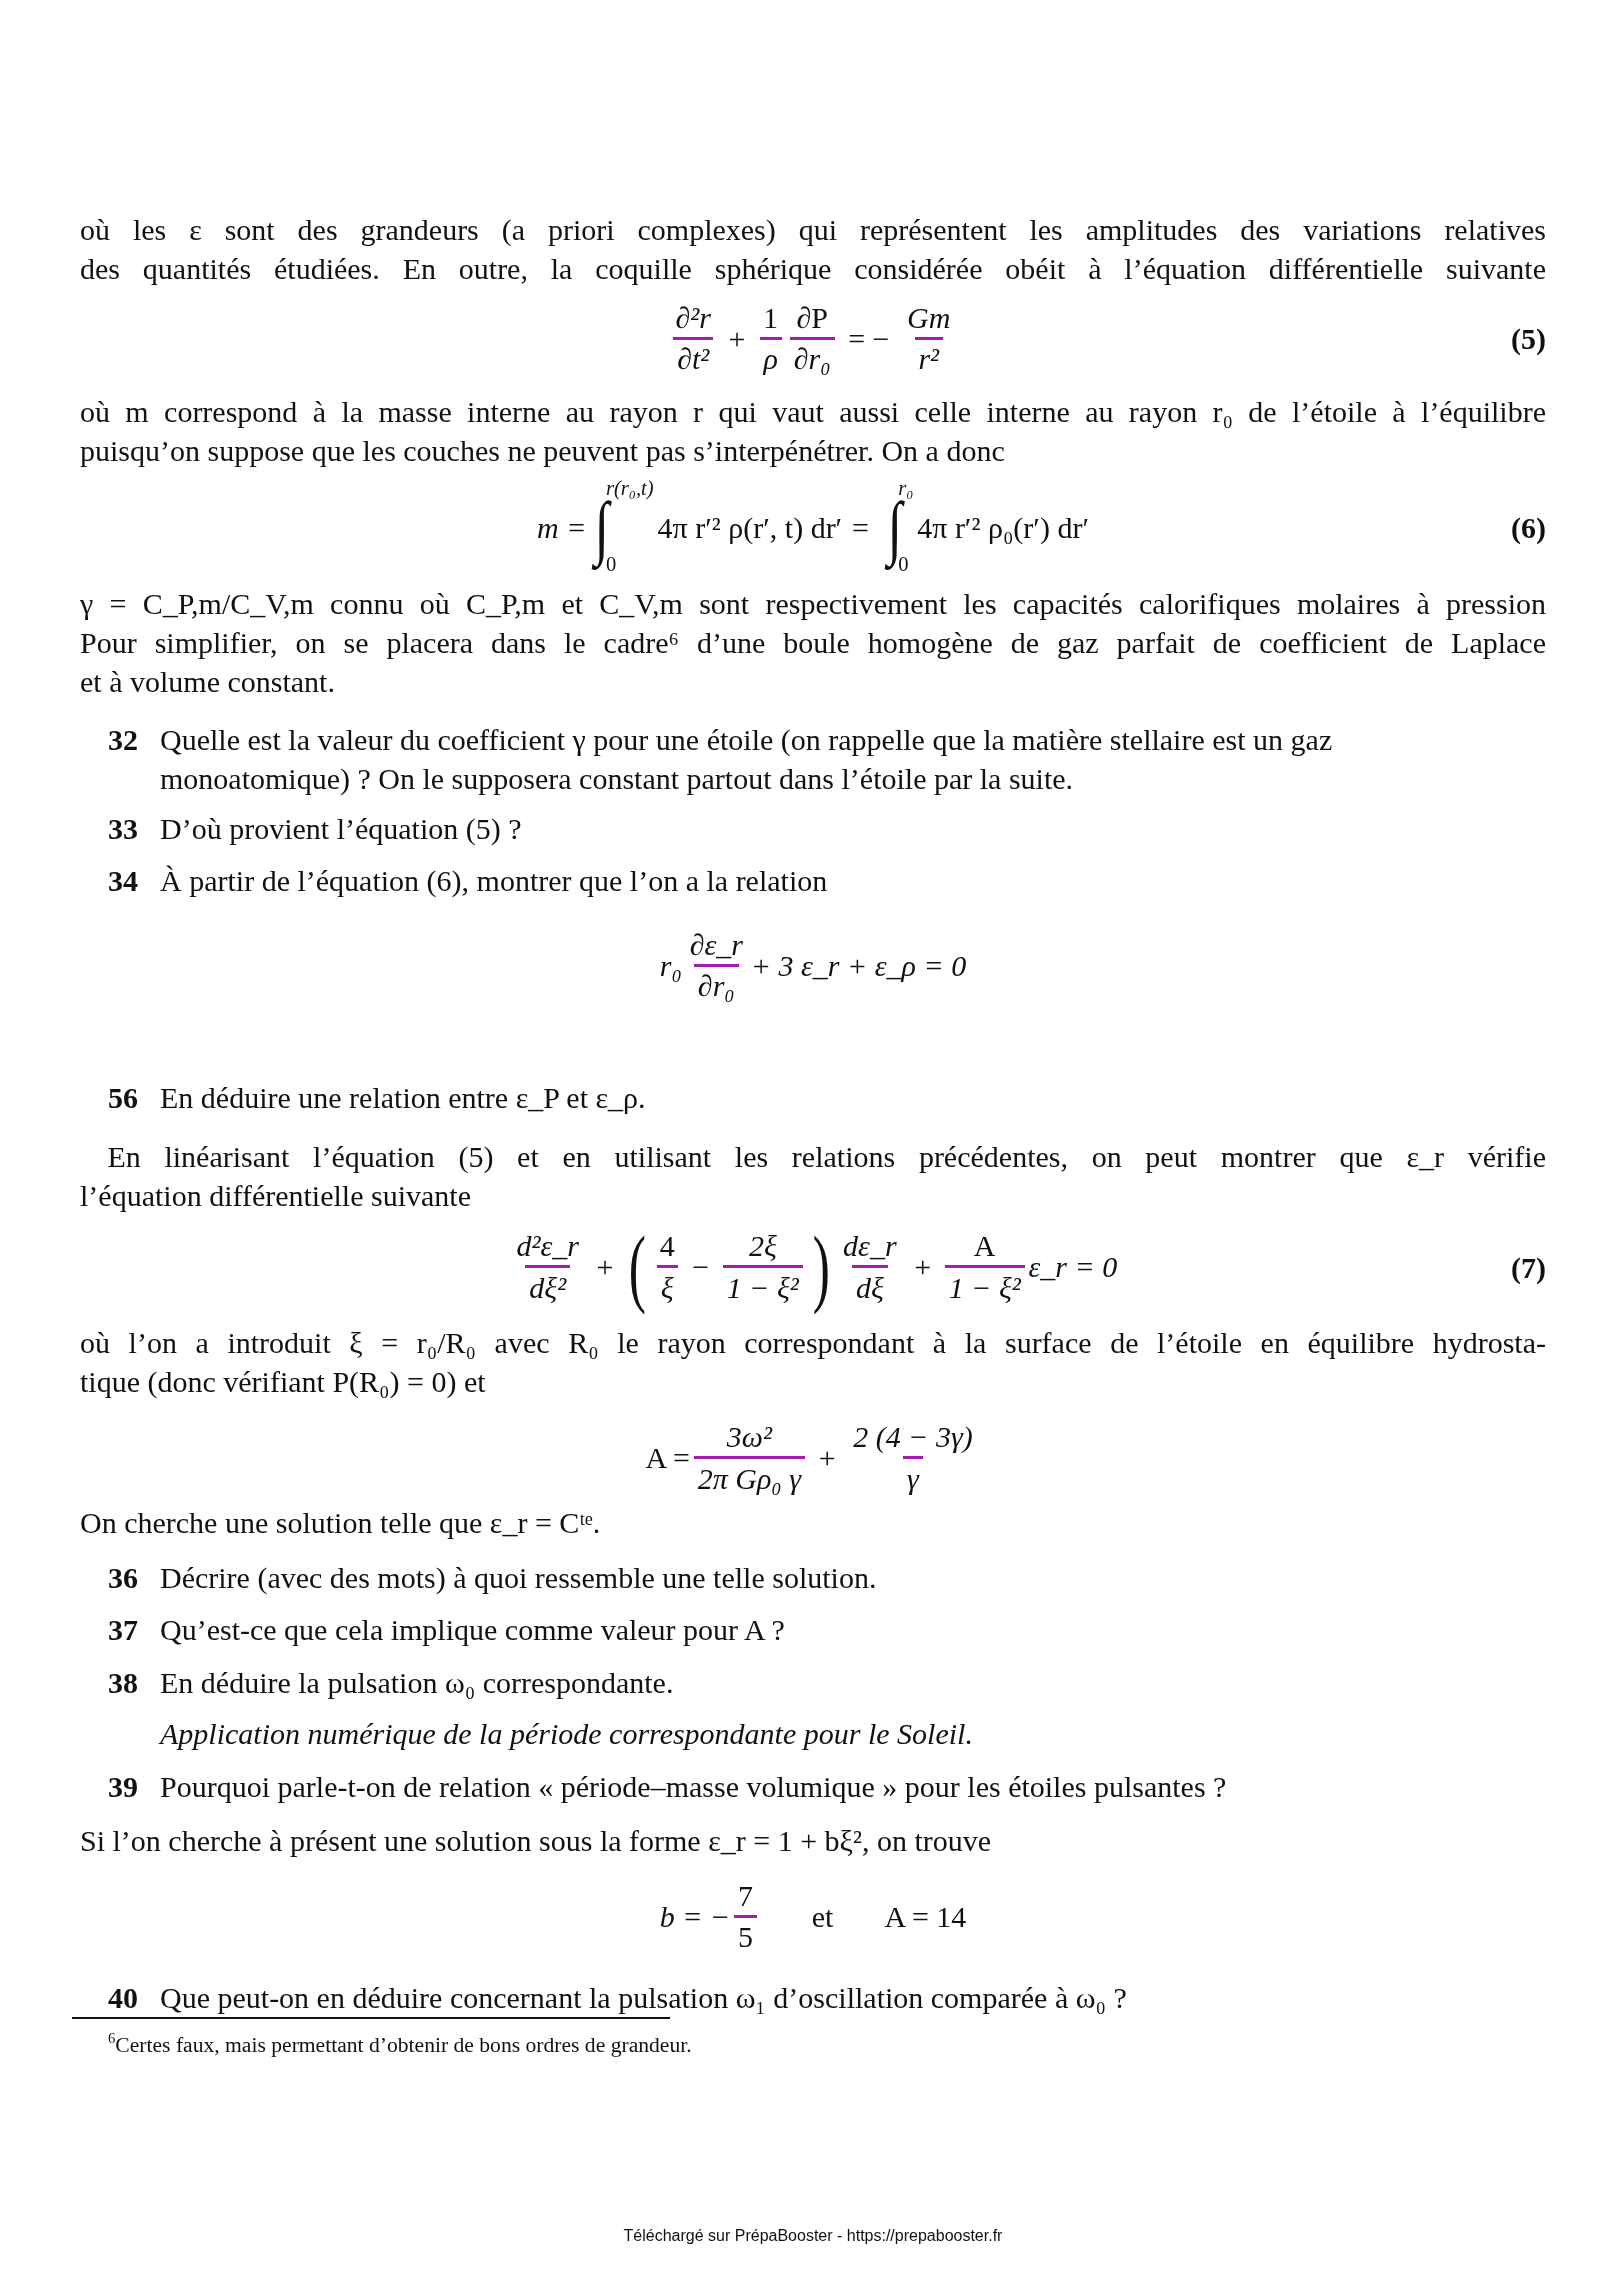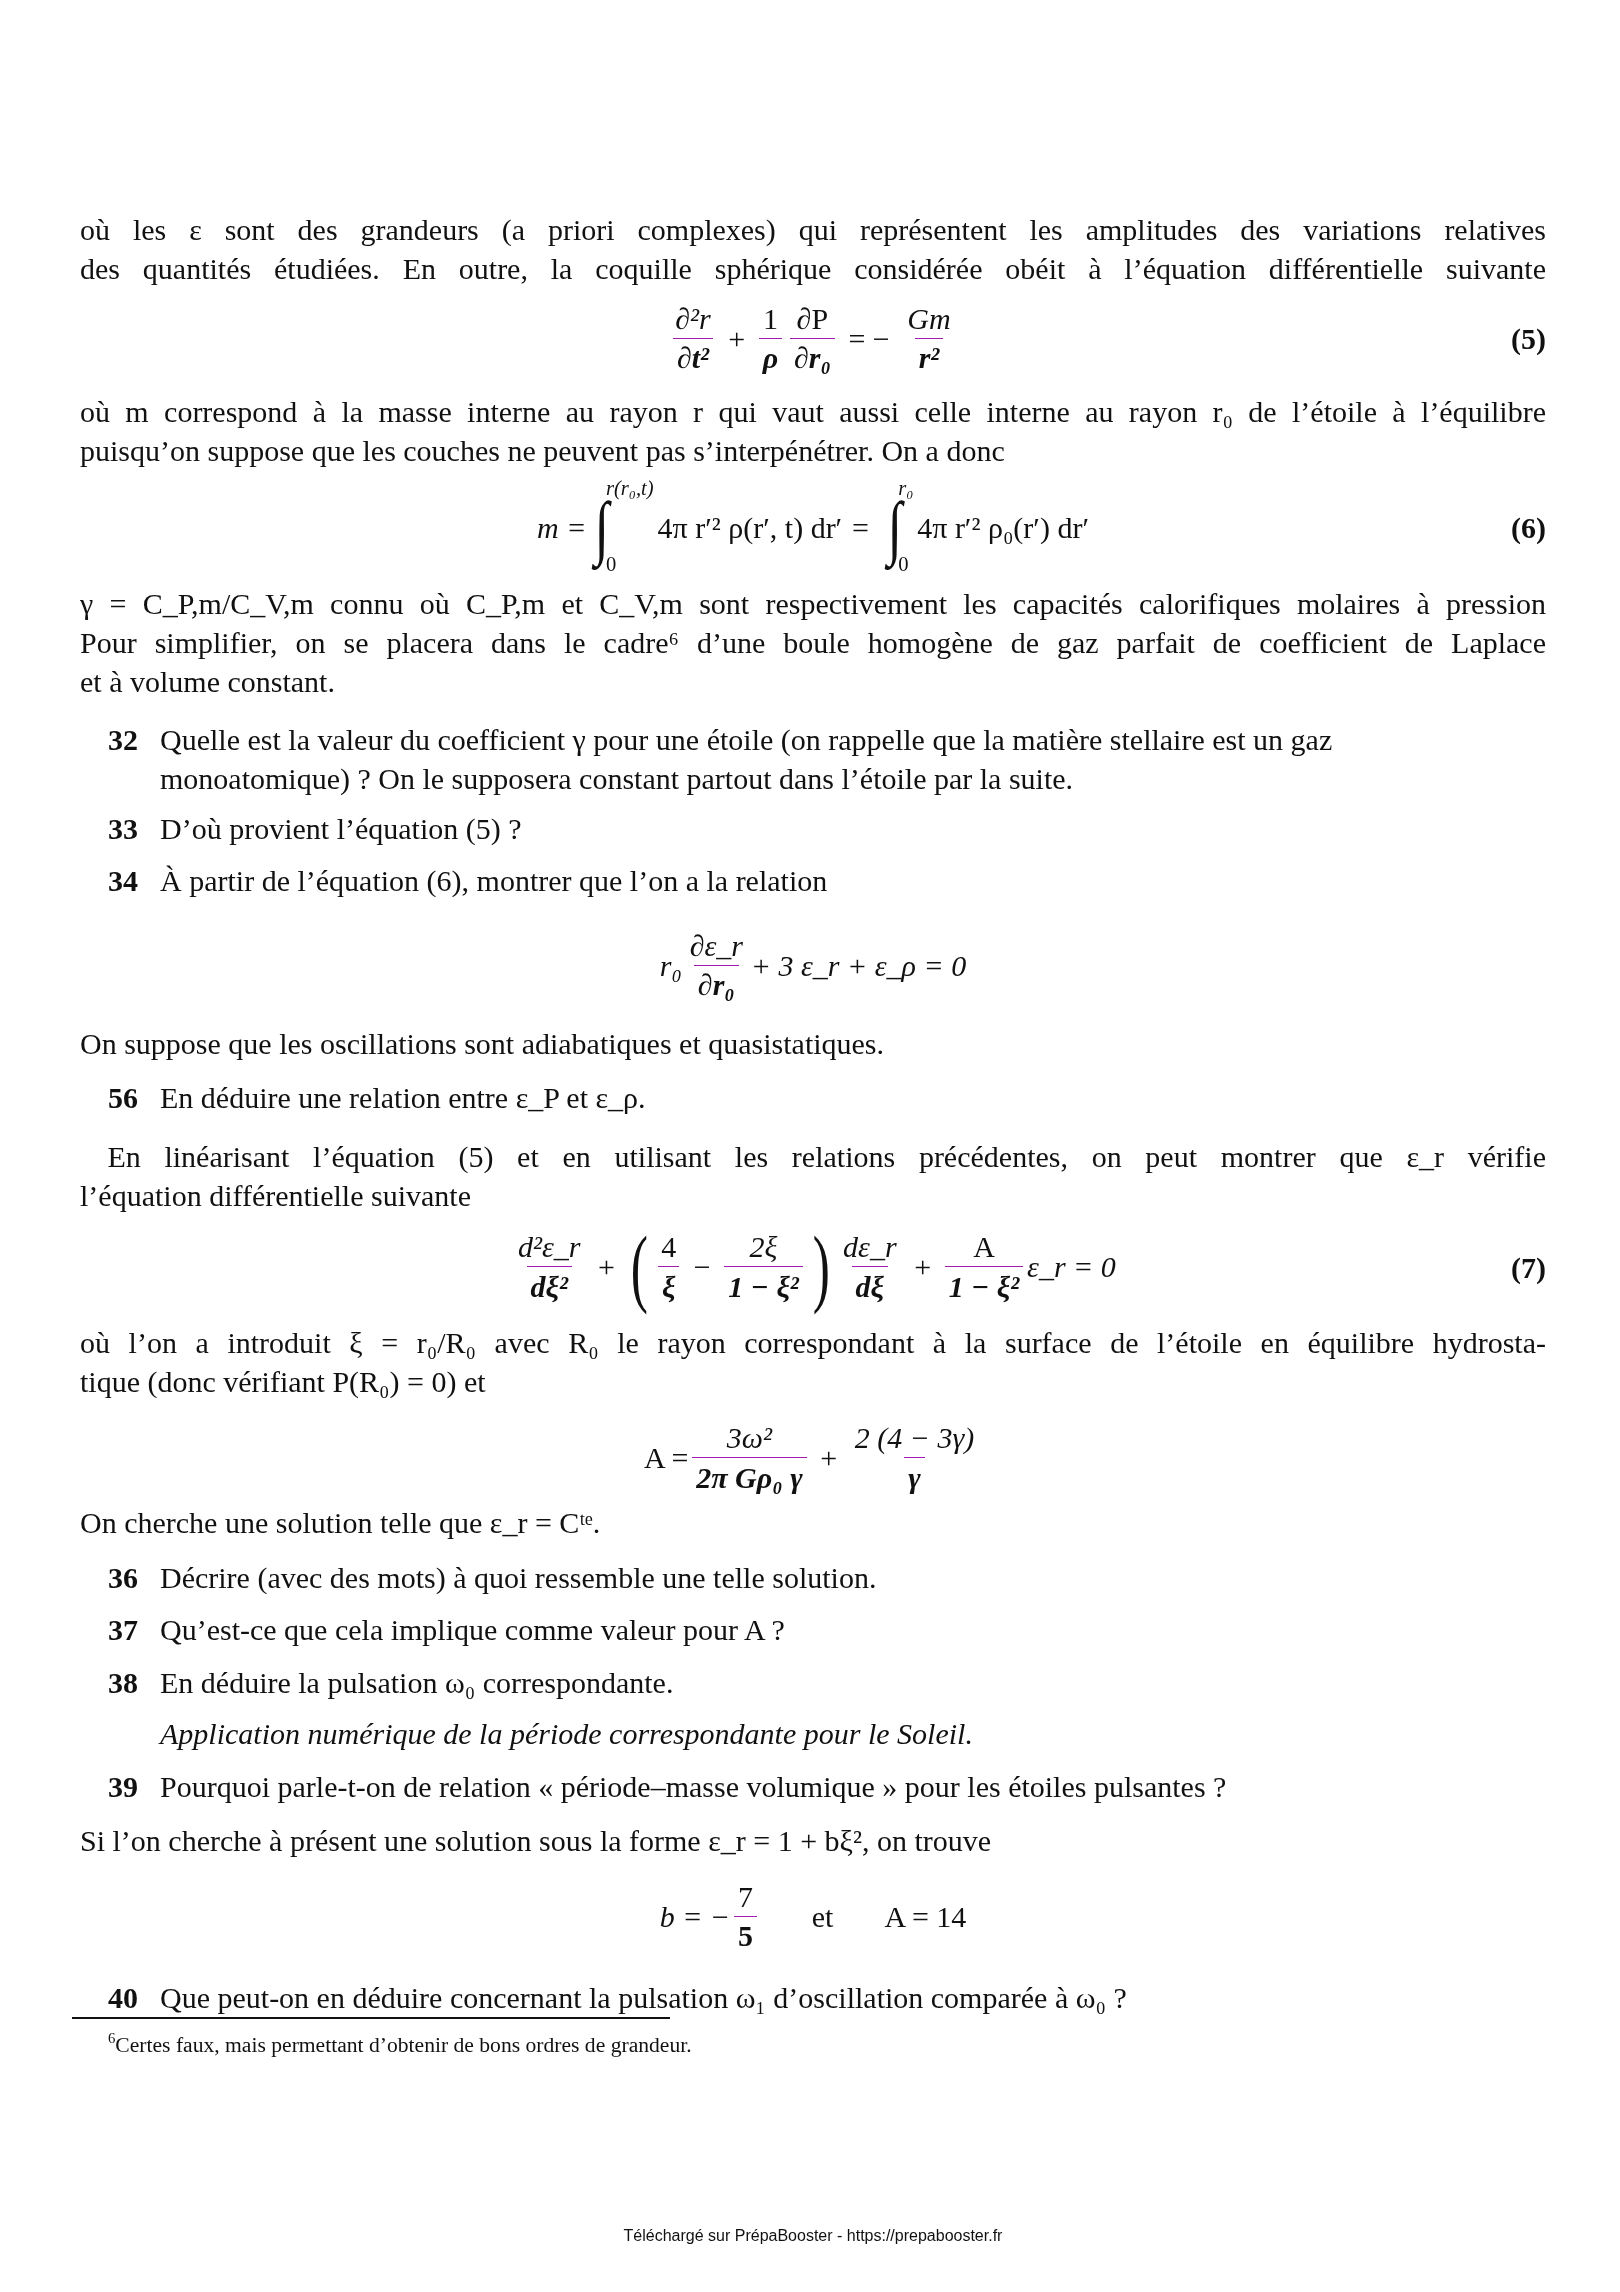--- a/index.html
+++ b/index.html
@@ -12,21 +12,21 @@
   .j { display: block; text-align: justify; text-align-last: justify; white-space: normal; }
   i, .mi { font-style: italic; }
   .q { position: absolute; left: 105px; width: 1439px; }
   .qnum { font-weight: bold; display: inline-block; width: 52px; }
   .qtext { }
   .qcont { padding-left: 52px; display: block; }
   .eq { position: absolute; left: 77px; width: 1466px; display: flex; align-items: center; justify-content: center; }
   .eqnum { position: absolute; right: 0; top: 50%; transform: translateY(-50%); }
   .frac { display: inline-flex; flex-direction: column; align-items: center; vertical-align: middle; margin: 0 3.9px; }
   .frac .num { padding: 0 3.9px 2.9px 3.9px; line-height: 33px; }
-  .frac .den { padding: 2.9px 3.9px 0 3.9px; border-top: 1px solid #a21caf; line-height: 33px; font-weight: bold; }
+  .frac .den { padding: 2.9px 3.9px 0 3.9px; border-top: 3px solid #a21caf; line-height: 33px; }
   .op { margin: 0 9.8px; }
   sup { font-size: 19.6px; vertical-align: 12.7px; line-height: 0; }
   .intg { display: inline-flex; align-items: center; position: relative; margin: 0 3.9px 0 5.9px; }
   .intsign { font-size: 71px; font-style: italic; line-height: 71px; transform: scaleX(0.75); display: inline-block; }
   .lim { display: inline-flex; flex-direction: column; justify-content: space-between; height: 98px; font-size: 20.6px; margin-left: -5.9px; }
   .lim span { line-height: 21.6px; }
   .bigparen { font-size: 86px; line-height: 86px; transform: scaleX(0.6); display: inline-block; font-weight: 200; }
   .rule { position: absolute; left: 69px; top: 2017px; width: 598px; height: 2px; background: #111; }
   .fn { position: absolute; left: 105px; top: 2031px; font-size: 21.6px; line-height: 29px;
         font-family: "Liberation Serif", "DejaVu Serif", serif; }
@@ -114,23 +114,20 @@
 
   <div class="eq txt" style="top:921px; height:88px;">
     <span class="mi">r₀</span>
     <span class="frac">
       <span class="num mi">∂ε_r</span>
       <span class="den mi">∂r₀</span>
     </span>
     <span class="mi">+ 3 ε_r + ε_ρ = 0</span>
   </div>
 
-  <div class="blk txt" style="top:1024px;">
-    <span class="line">On suppose que les oscillations sont adiabatiques et quasistatiques.</span>
-  </div>
 
   <div class="q txt" style="top:1078px;">
     <span class="qnum">56</span><span class="qtext">En déduire une relation entre ε_P et ε_ρ.</span>
   </div>
 
   <div class="blk txt" style="top:1137px;">
     <span class="j" style="text-indent:27.4px;">En linéarisant l’équation (5) et en utilisant les relations précédentes, on peut montrer que ε_r vérifie</span>
     <span class="line">l’équation différentielle suivante</span>
   </div>
 

